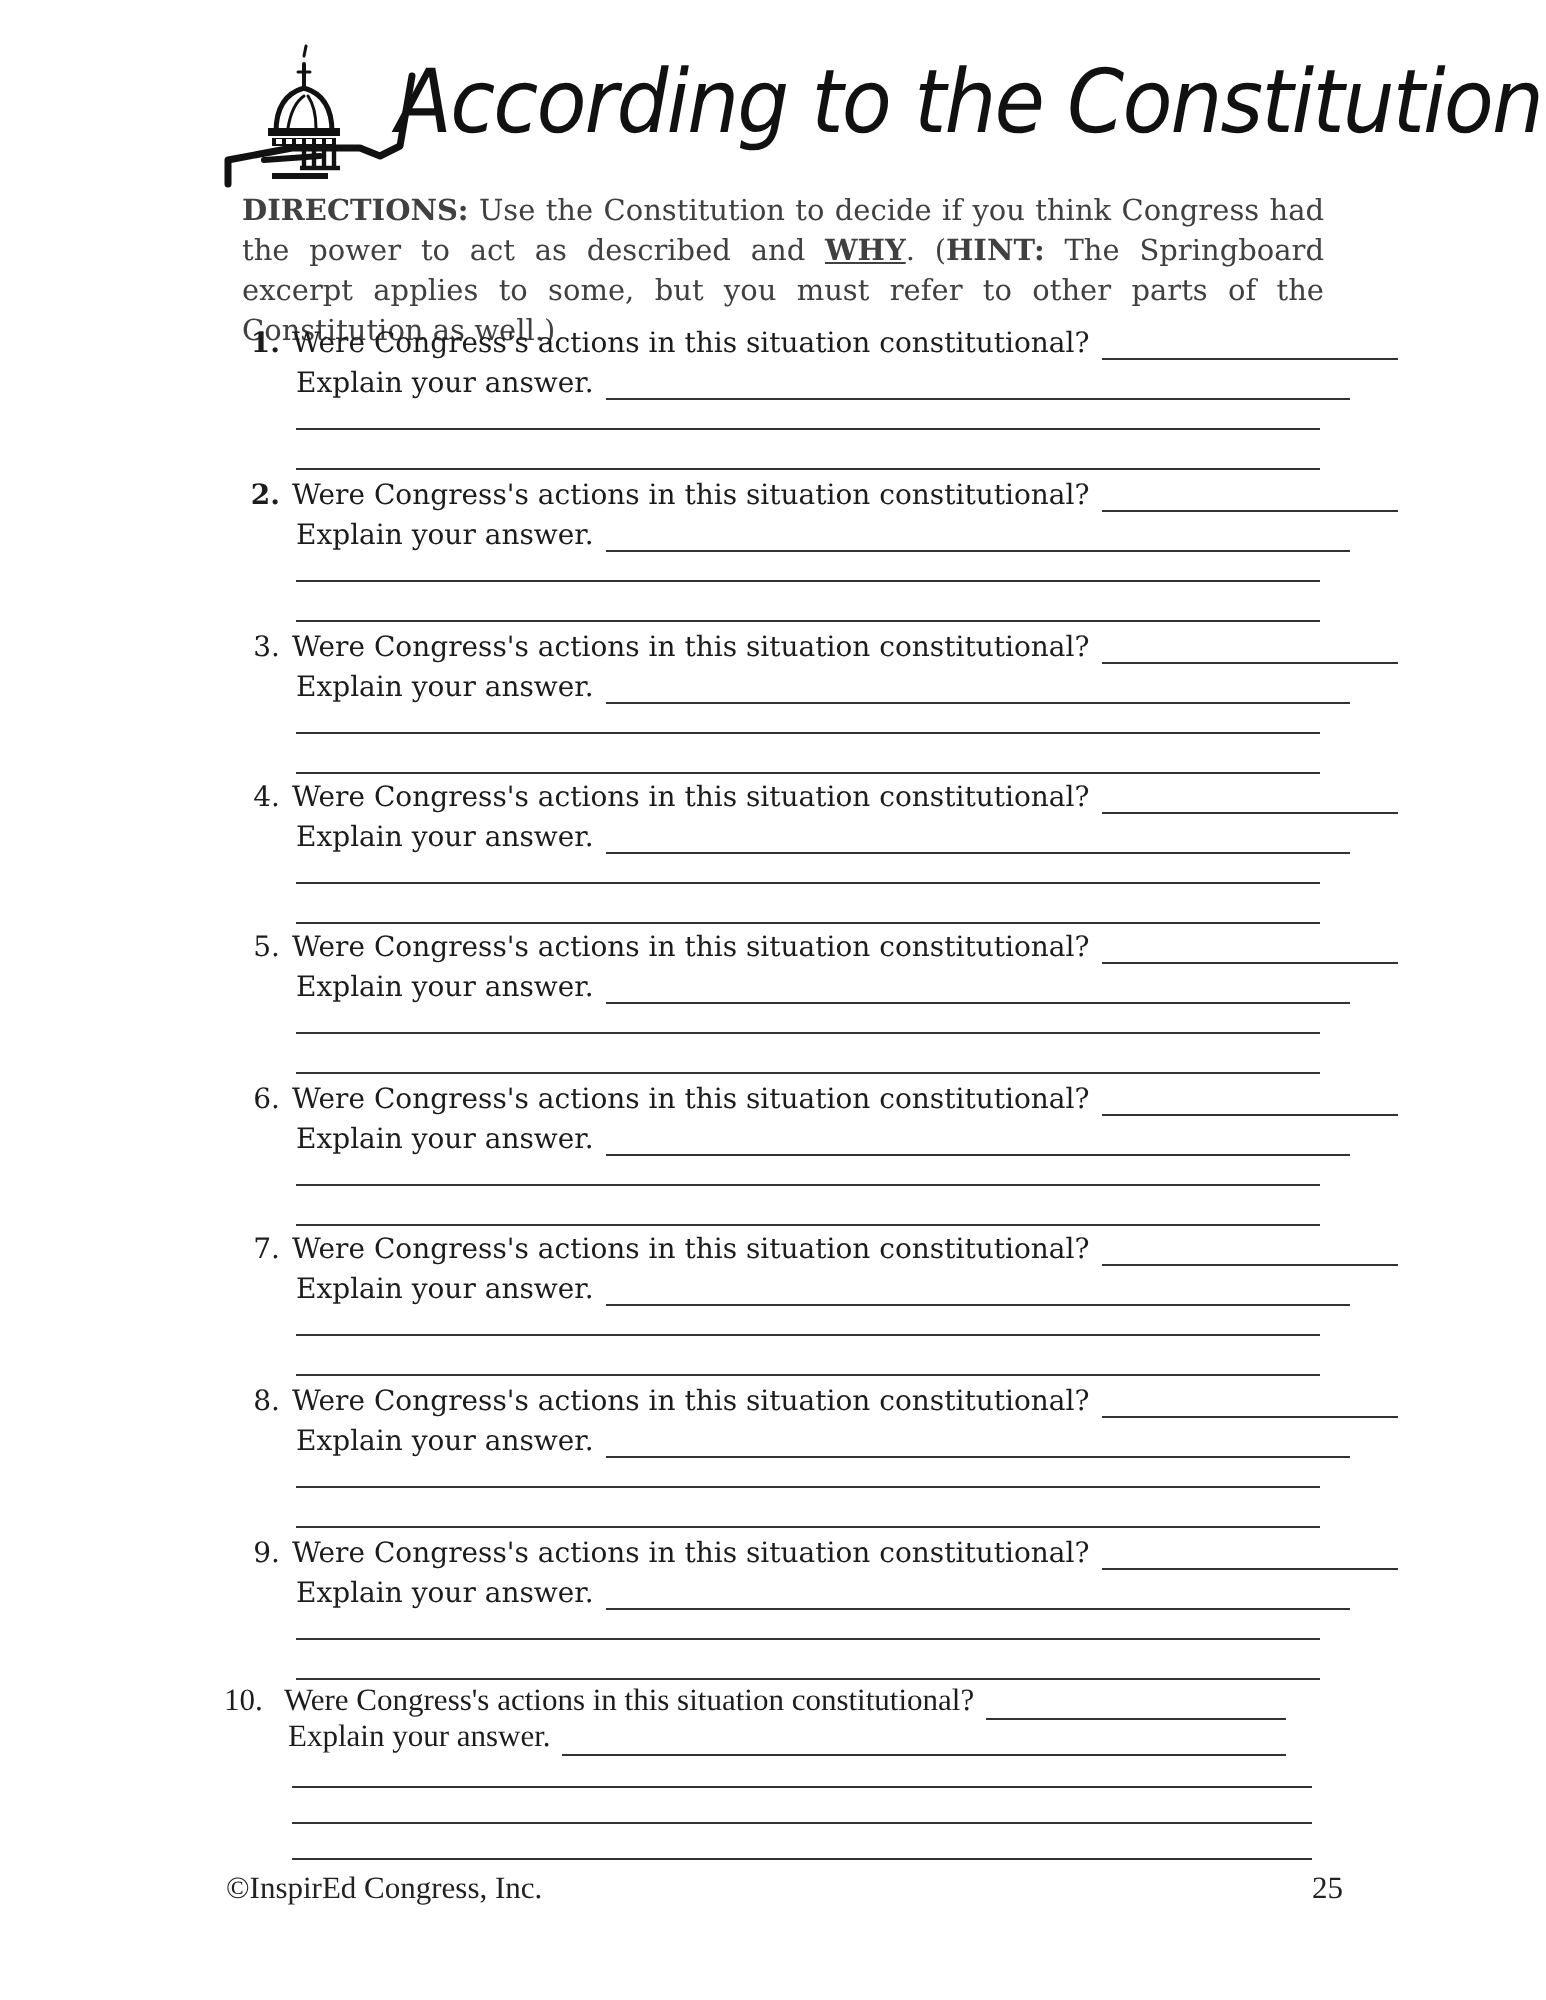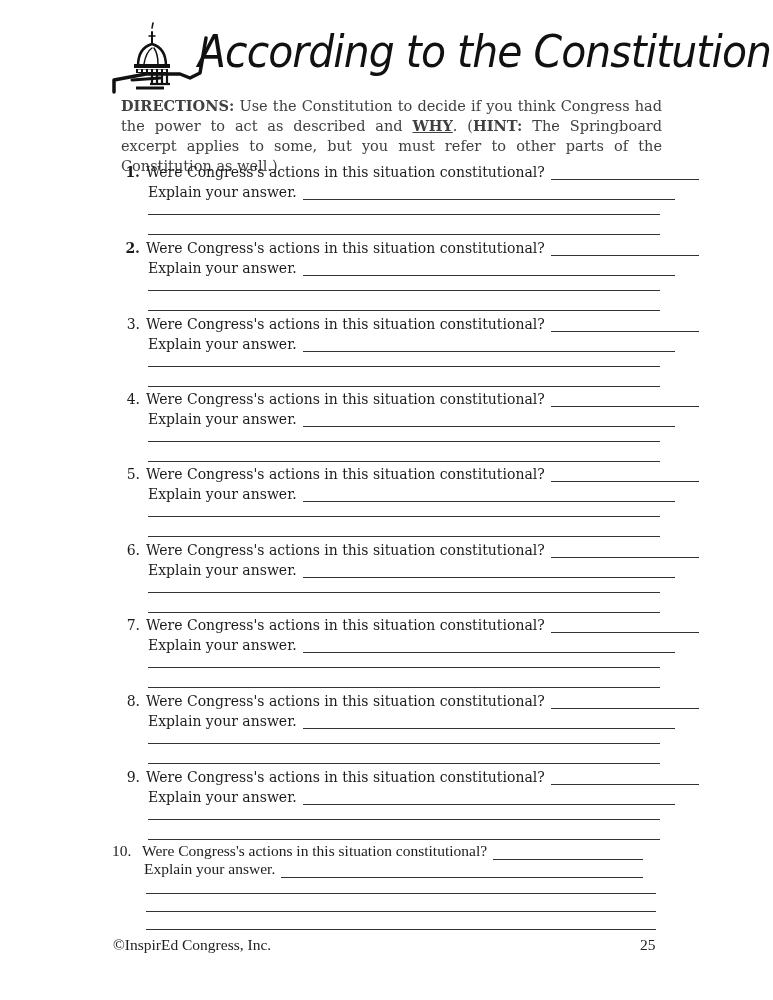--- a/index.html
+++ b/index.html
@@ -12,21 +12,21 @@
   .directions b { font-weight:bold; }
   .directions u { text-decoration:underline; font-weight:bold; }
   .item { position:absolute; left:112px; width:548px; font-family:"DejaVu Serif", serif; font-size:14px; color:#1c1c1c; }
   .item.alt { font-family:"Liberation Serif", serif; font-size:15.5px; }
   .row { position:absolute; left:0; height:20px; display:flex; align-items:flex-end; white-space:nowrap; }
   .num { display:inline-block; width:34px; text-align:right; padding-right:6px; box-sizing:border-box; }
   .q-label { display:inline-block; }
   .blank { display:inline-block; border-bottom:1.3px solid #333; height:14px; margin-left:6px; }
   .line { position:absolute; left:36px; width:512px; border-bottom:1.3px solid #333; height:0; }
   .footer-left { position:absolute; left:113px; top:936px; font-family:"Liberation Serif", serif; font-size:15.5px; color:#222; }
-  .footer-right { position:absolute; left:640px; top:936px; font-family:"Liberation Serif", serif; font-size:15.5px; color:#222; }
+  .footer-right { position:absolute; left:656px; top:936px; font-family:"Liberation Serif", serif; font-size:15.5px; color:#222; }
 </style>
 </head>
 <body>
 
 <div class="page">
 
   <div class="header">
     <svg class="capitol" viewBox="0 0 100 78" xmlns="http://www.w3.org/2000/svg">
       <g fill="none" stroke="#111" stroke-linecap="round" stroke-linejoin="round">
         <path d="M6 74 L6 62 L38 56 L72 56 L82 60 L92 55 L98 20" stroke-width="3.5"></path>

